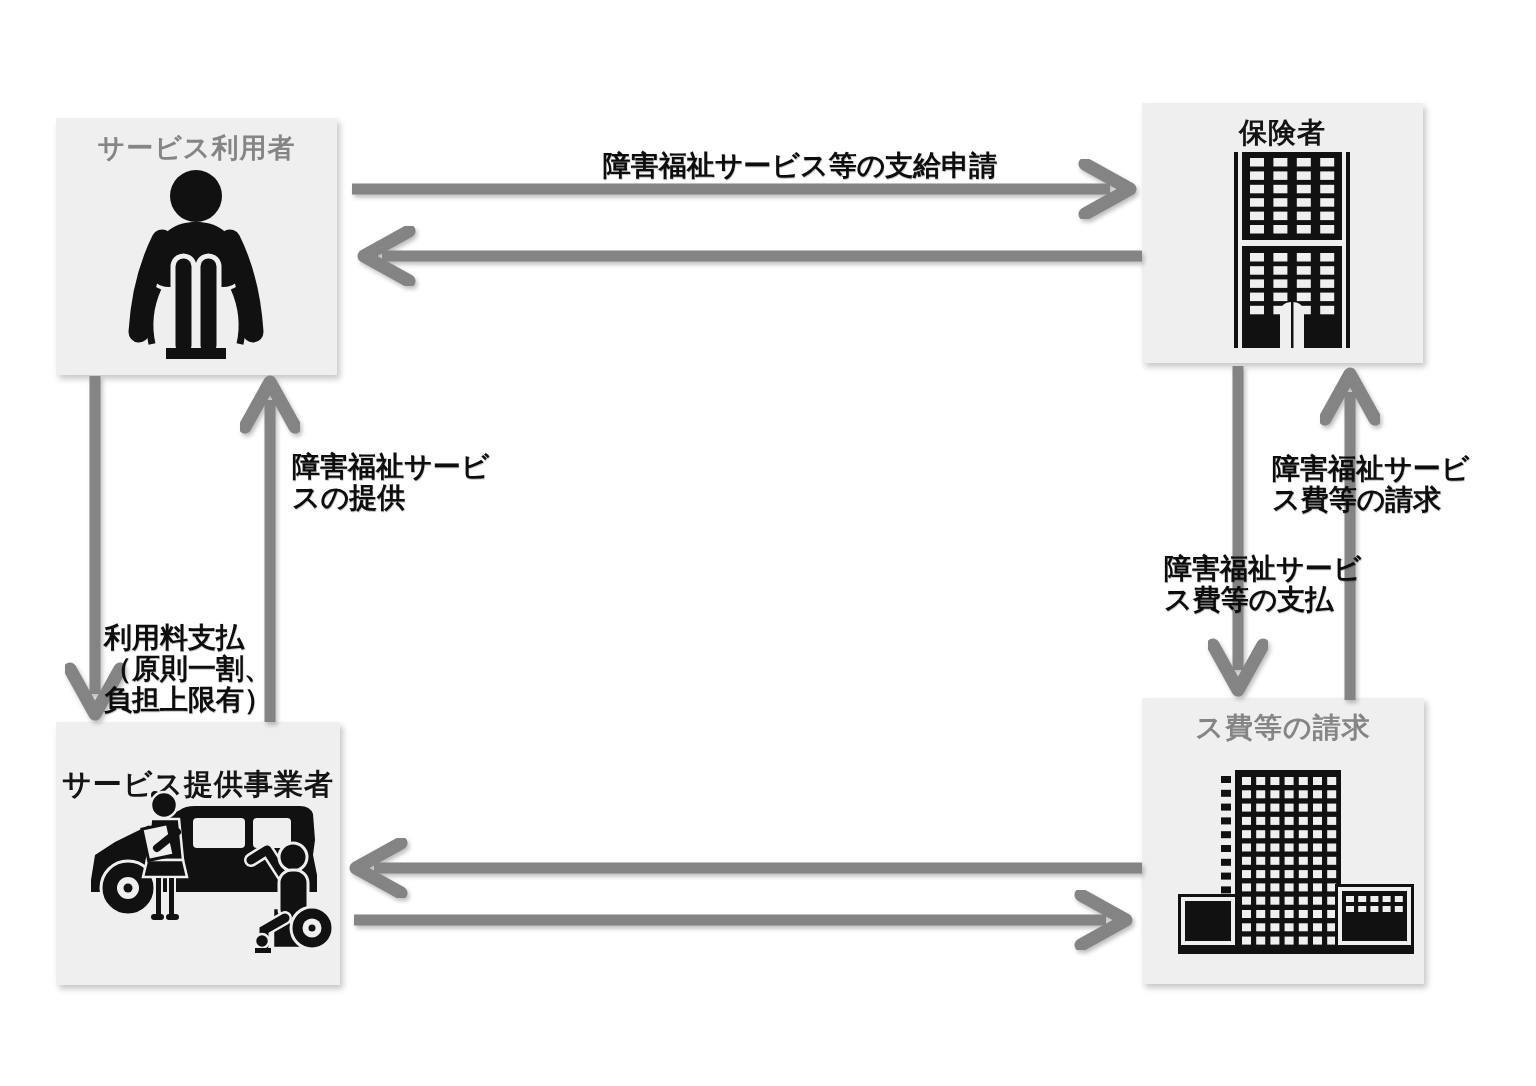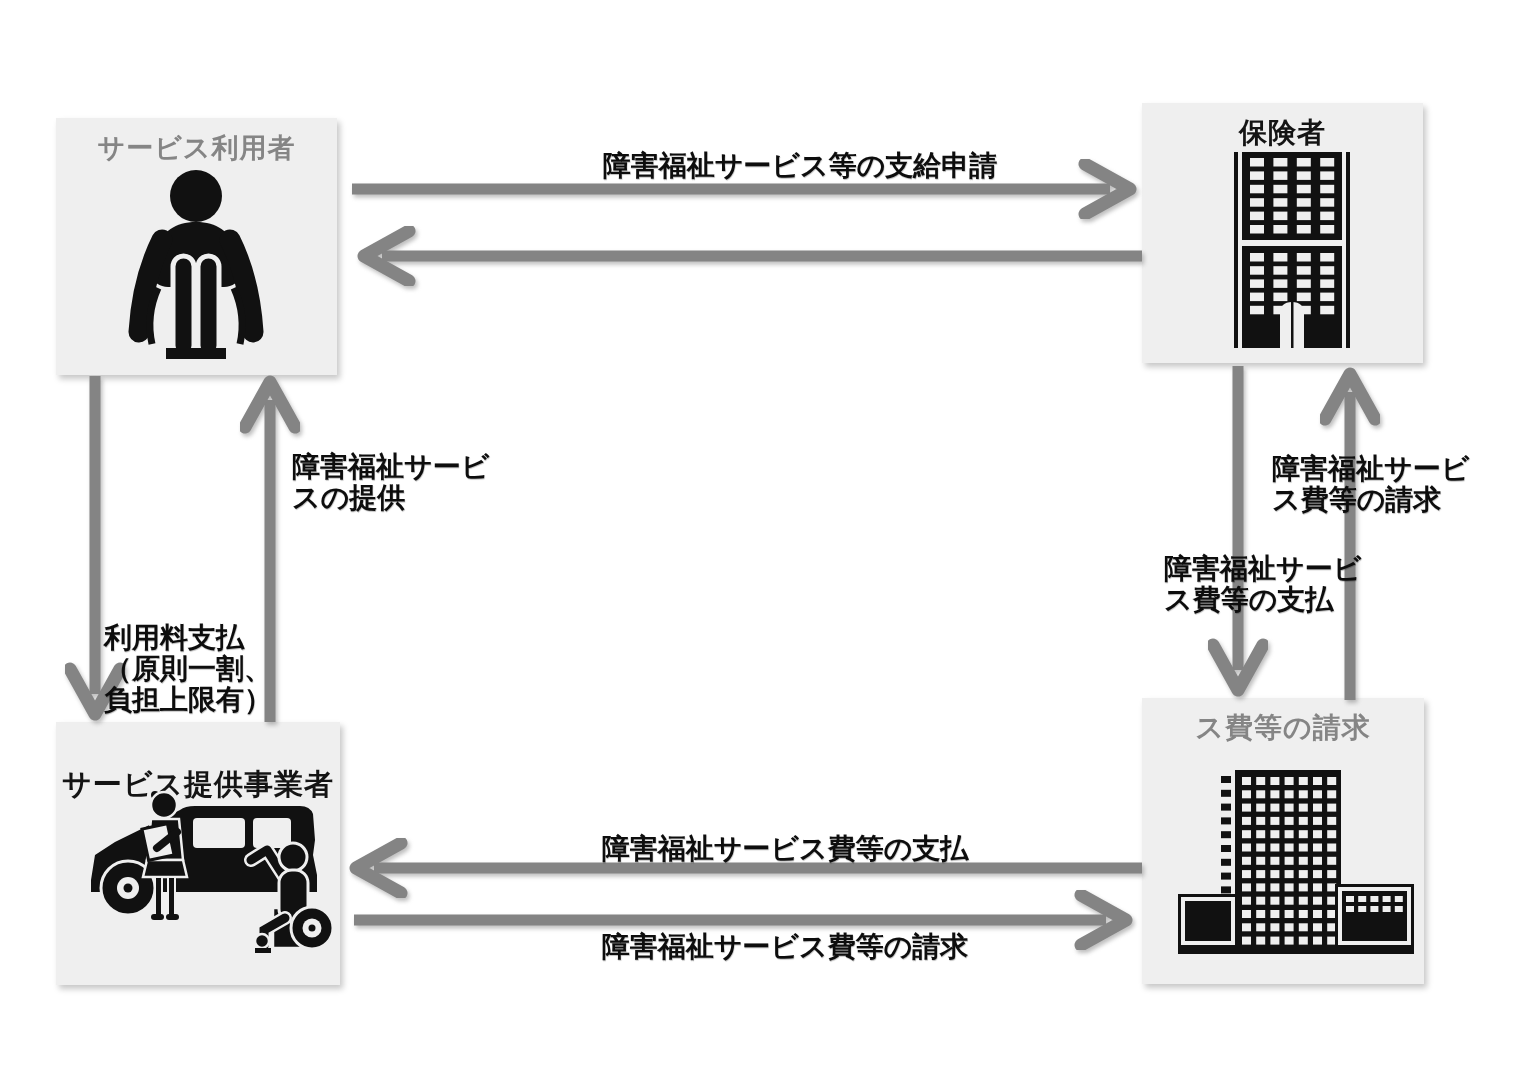--- a/index.html
+++ b/index.html
@@ -321,16 +321,14 @@
   <div class="alabel center" style="left:540px;top:150px;width:520px;">障害福祉サービス等の支給申請</div>
   <div class="alabel" style="left:104px;top:574px;width:210px;margin-top:48px;">利用料支払
 （原則一割、
 負担上限有）</div>
   <div class="alabel" style="left:292px;top:451px;width:200px;">障害福祉サービ
 スの提供</div>
   <div class="alabel" style="left:1272px;top:453px;width:200px;">障害福祉サービ
 ス費等の請求</div>
   <div class="alabel" style="left:1164px;top:553px;width:200px;">障害福祉サービ
 ス費等の支払</div>
-  <div class="alabel center" style="left:520px;top:833px;width:530px;">障害福祉サービス費等の支払</div>
-  <div class="alabel center" style="left:520px;top:931px;width:530px;">障害福祉サービス費等の請求</div>
 
 </div>
 
 </body></html>

